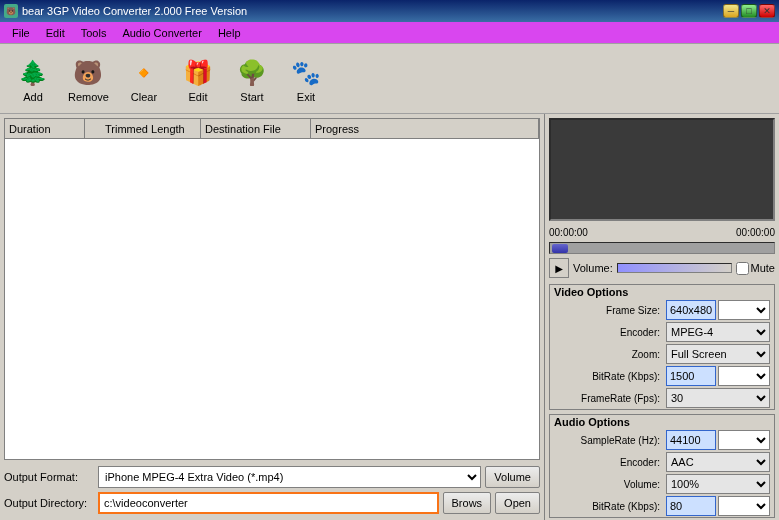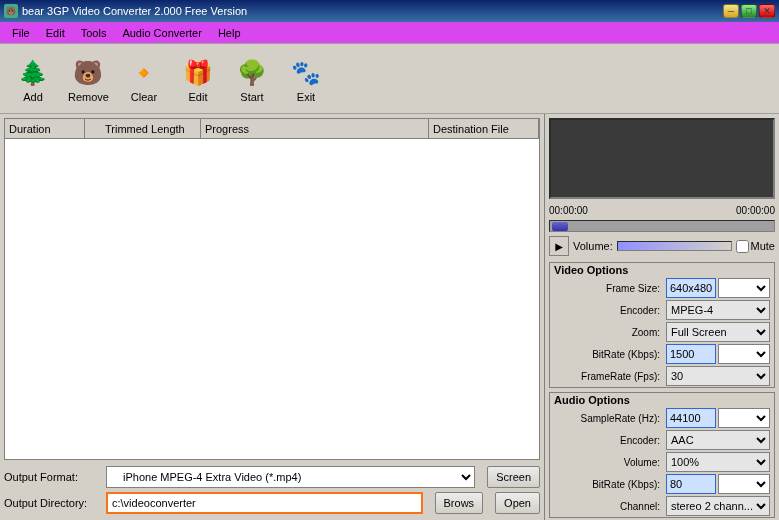--- a/index.html
+++ b/index.html
@@ -157,34 +157,34 @@
     
     .bottom-controls {
       display: flex;
       flex-direction: column;
       gap: 4px;
       padding: 2px 0;
     }
     .output-row {
       display: flex;
       align-items: center;
-      gap: 12px;
+      gap: 4px;
     }
     .output-label {
       white-space: nowrap;
       font-size: 11px;
       min-width: 90px;
     }
     .output-select {
       flex: 1;
       height: 22px;
       font-size: 11px;
       border: 1px solid #808080;
       background: white;
-      padding: 1px 12px;
+      padding: 1px 2px;
     }
     .btn-small {
       height: 22px;
       padding: 2px 8px;
       background: linear-gradient(to bottom, #ececec, #d4d0c8);
       border: 1px solid #808080;
       border-radius: 2px;
       cursor: pointer;
       font-size: 11px;
       white-space: nowrap;
@@ -372,31 +372,31 @@
 </div>
 
 <div class="main-content">
 
   <div class="left-panel">
 
     <div class="file-table">
       <div class="table-header">
         <div class="col-header col-duration">Duration</div>
         <div class="col-header col-trimmed">Trimmed Length</div>
+        <div class="col-header col-destination">Destination File</div>
         <div class="col-header col-progress">Progress</div>
-        <div class="col-header col-destination">Destination File</div>
       </div>
       <div class="table-body"></div>
     </div>
 
     <div class="bottom-controls">
       <div class="output-row">
         <span class="output-label">Output Format:</span>
         <select class="output-select"><option>iPhone MPEG-4 Extra Video (*.mp4)</option></select>
-        <button class="btn-small">Screen</button>
+        <button class="btn-small">Volume</button>
       </div>
       <div class="output-row">
         <span class="output-label">Output Directory:</span>
         <input class="dir-input" type="text" value="c:\videoconverter" style="">
         <button class="btn-small">Brows</button>
         <button class="btn-small">Open</button>
       </div>
     </div>
   </div>
 
@@ -488,22 +488,15 @@
           <option>75%</option>
         </select>
       </div>
 
       <div class="options-row">
         <span class="options-label">BitRate (Kbps):</span>
         <input class="options-input" type="text" value="80" style="">
         <select class="options-select-small" style="width:18px;padding:0;"></select>
       </div>
 
-      <div class="options-row">
-        <span class="options-label">Channel:</span>
-        <select class="options-select">
-          <option>stereo 2 chann...</option>
-          <option>mono</option>
-        </select>
-      </div>
     </div>
   </div>
 </div>
 
 </body></html>

